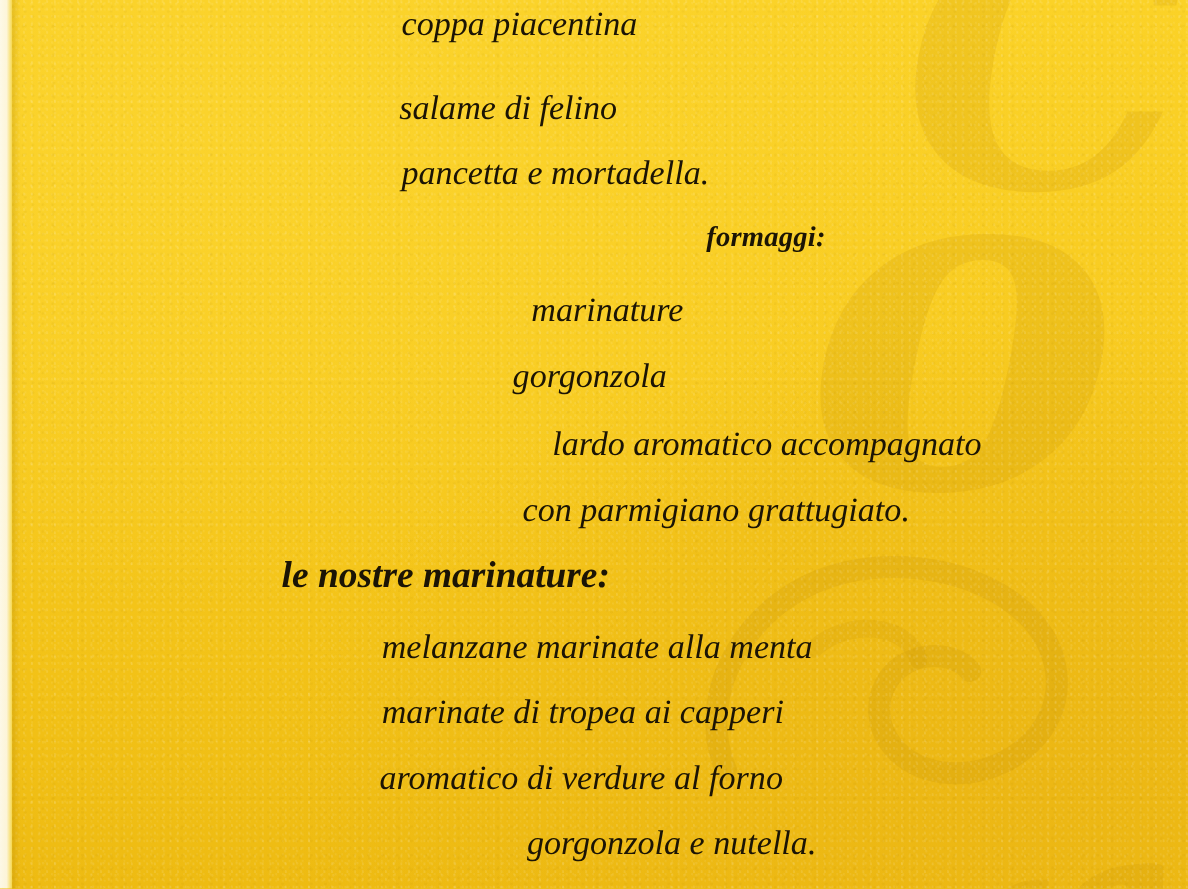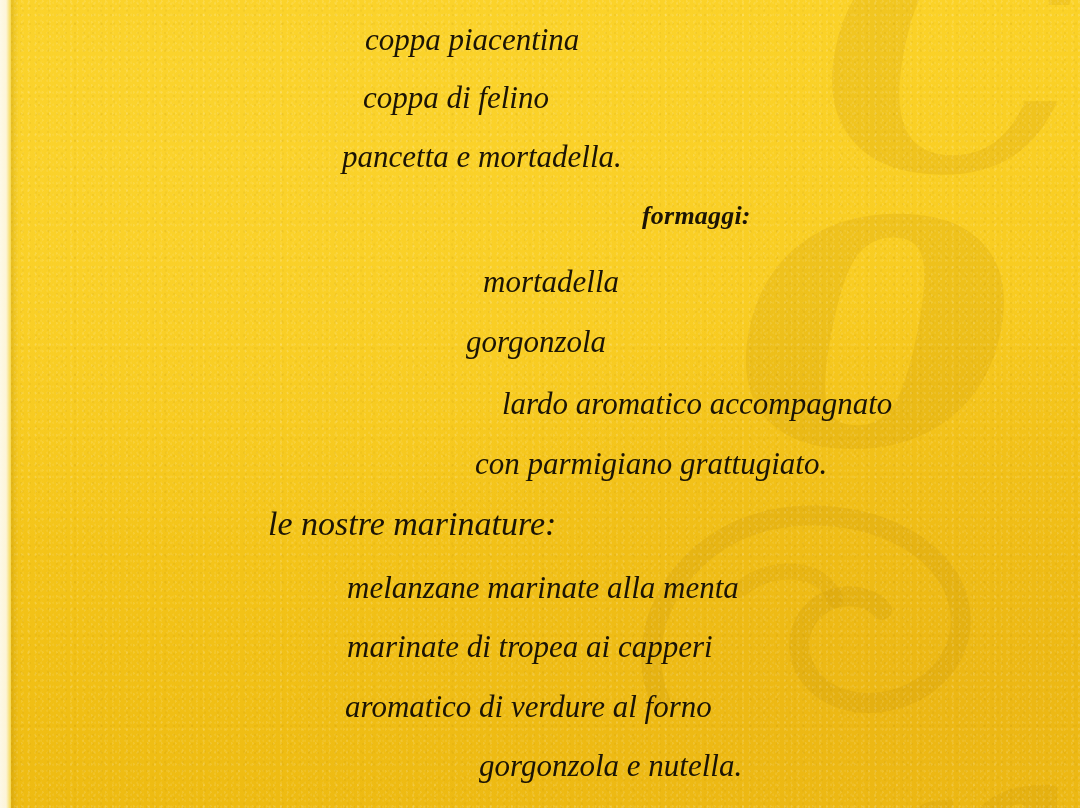--- a/index.html
+++ b/index.html
@@ -110,45 +110,44 @@
     line-height: 1;
     white-space: nowrap;
     position: absolute;
   }
   .heading {
     font-weight: 700;
     font-size: 26px;
     letter-spacing: 0.2px;
   }
   .heading-lg {
-    font-weight: 400;
+    font-weight: 700;
     font-size: 34px;
-    margin-left: 12px;
   }
 </style>
 </head>
 <body>
 
 <div id="menu-page">
 
   <div class="watermark wm-c">C</div>
   <div class="watermark wm-o">o</div>
   <div class="watermark wm-word">Pecora</div>
 
   <svg class="wm-swirl" viewBox="0 0 360 260">
     <path d="M40 230 C10 160 60 70 150 50 C235 32 330 70 340 140 C348 198 290 240 235 232 C190 225 168 185 185 152 C200 123 243 118 262 140" fill="none" stroke="rgba(205,155,10,0.26)" stroke-width="20" stroke-linecap="round"></path>
     <path d="M120 120 C150 92 205 96 215 130" fill="none" stroke="rgba(205,155,10,0.20)" stroke-width="16" stroke-linecap="round"></path>
   </svg>
 
   <div class="menu-body">
-    <div class="line" style="left:365px; top:24px;font-style:italic;">coppa piacentina</div>
-    <div class="line" style="left:363px; top:82px;">coppa di felino</div>
-    <div class="line" style="left:342px; top:141px;">pancetta e mortadella.</div>
+    <div class="line" style="left:365px; top:6px;font-style:italic;">coppa piacentina</div>
+    <div class="line" style="left:363px; top:82px;">salame di felino</div>
+    <div class="line" style="left:365px; top:141px;">pancetta e mortadella.</div>
     <div class="line heading" style="left:642px; top:203px;">formaggi:</div>
-    <div class="line" style="left:483px; top:266px;">mortadella</div>
+    <div class="line" style="left:483px; top:266px;">marinature</div>
     <div class="line" style="left:466px; top:326px;">gorgonzola</div>
     <div class="line" style="left:502px; top:388px;">lardo aromatico accompagnato</div>
     <div class="line" style="left:475px; top:448px;">con parmigiano grattugiato.</div>
     <div class="line heading-lg" style="left:256px; top:507px;">le nostre marinature:</div>
     <div class="line" style="left:347px; top:572px;text-align:center;">melanzane marinate alla menta</div>
     <div class="line" style="left:347px; top:631px;">marinate di tropea ai capperi</div>
     <div class="line" style="left:345px; top:691px;">aromatico di verdure al forno</div>
     <div class="line" style="left:479px; top:750px;">gorgonzola e nutella.</div>
   </div>
 

